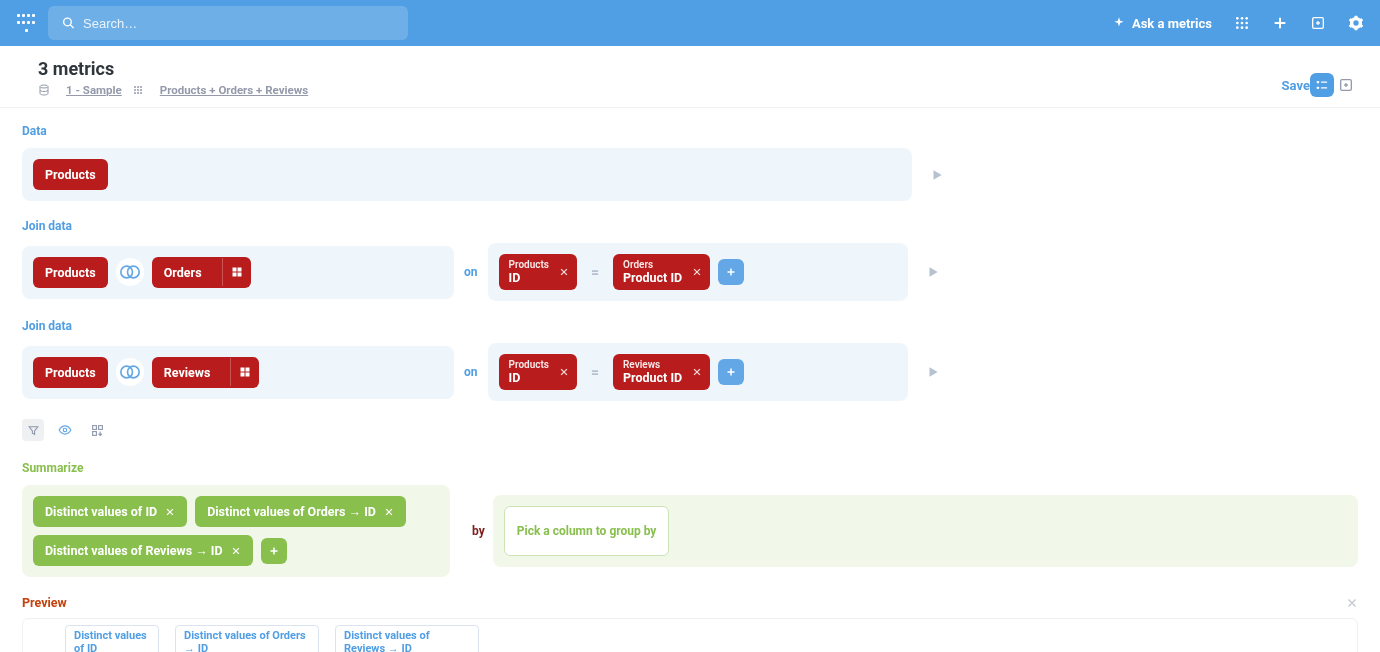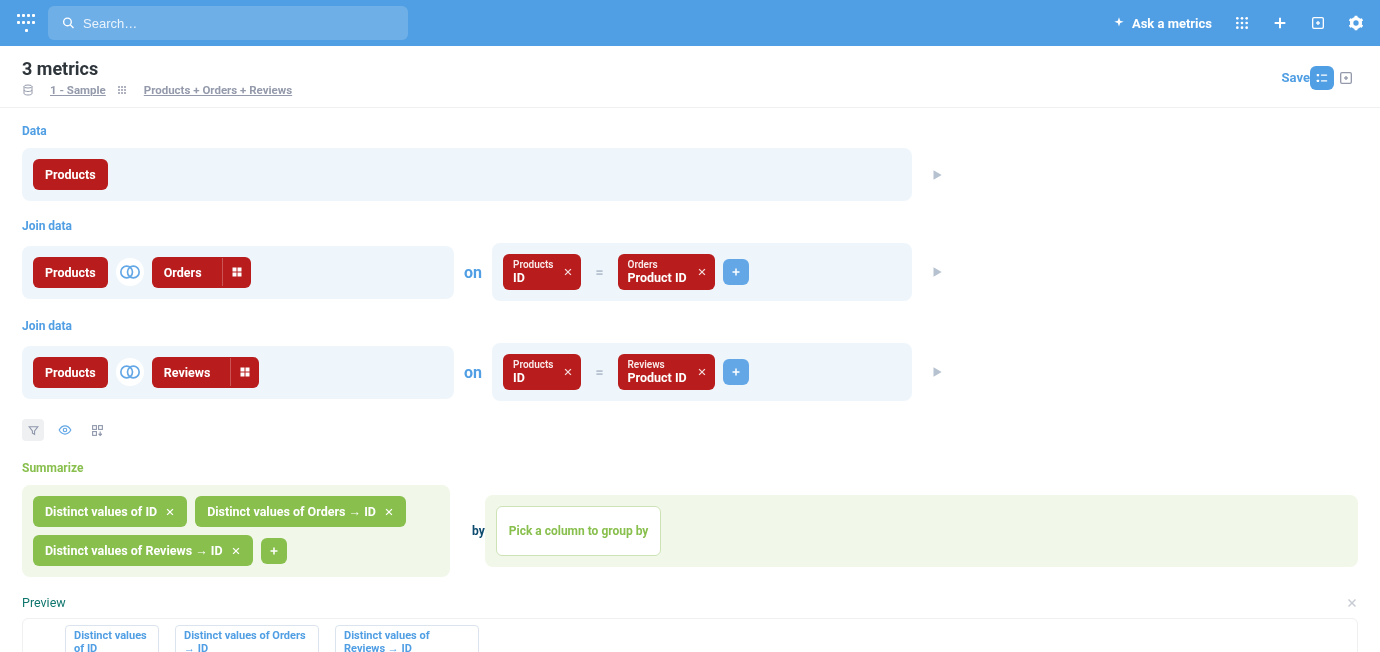--- a/index.html
+++ b/index.html
@@ -8,64 +8,64 @@
 .logo { width: 20px; height: 20px; display: flex; flex-wrap: wrap; gap: 2px; align-items: center; justify-content: center; margin-right: 12px; }
 .logo span { width: 3px; height: 3px; background: #fff; border-radius: 1px; }
 .searchbox { background: rgba(255,255,255,0.18); border-radius: 6px; height: 34px; width: 360px; display: flex; align-items: center; padding: 0 14px; color: #fff; }
 .searchbox svg { margin-right: 8px; }
 .searchbox input { background: transparent; border: none; outline: none; color: #fff; font-size: 13px; width: 100%; }
 .searchbox input::placeholder { color: rgba(255,255,255,0.85); }
 .topbar-spacer { flex: 1; }
 .top-action { display: flex; align-items: center; color: #fff; font-weight: 700; font-size: 13px; margin-left: 20px; cursor: pointer; }
 .top-action svg { margin-right: 6px; }
 .top-icon { margin-left: 22px; cursor: pointer; color: #fff; display: flex; }
-.header { display: flex; align-items: center; padding: 12px 22px 10px 22px; border-bottom: 1px solid #eef0f2; }
+.header { display: flex; align-items: flex-end; padding: 12px 22px 10px 38px; border-bottom: 1px solid #eef0f2; }
 .header-left { flex: 1; }
 .page-title { font-size: 18px; font-weight: 700; color: #2e353b; margin-bottom: 4px; }
 .crumbs { display: flex; align-items: center; color: #949aab; font-size: 11.5px; font-weight: 700; gap: 10px; }
 .crumbs .crumb { display: flex; align-items: center; gap: 16px; text-decoration: underline; }
 .header-actions { display: flex; align-items: center; gap: 0; }
 .save-link { color: #509ee3; font-weight: 700; font-size: 13px; cursor: pointer; }
 .sq-btn { width: 24px; height: 24px; border-radius: 6px; display: flex; align-items: center; justify-content: center; cursor: pointer; }
 .sq-btn.active { background: #509ee3; color: #fff; }
 .sq-btn.ghost { color: #949aab; }
 .content { padding: 16px 22px 24px 22px; }
 .section-label { font-size: 12px; font-weight: 700; margin-bottom: 10px; }
 .lbl-blue { color: #509ee3; }
 .lbl-green { color: #88bf4d; }
 .row-wrap { display: flex; align-items: center; margin-bottom: 18px; }
 .well { background: #eef6fc; border-radius: 8px; padding: 11px 11px; display: flex; align-items: center; flex-wrap: wrap; gap: 8px; }
 .well.w1 { width: 890px; min-height: 50px; }
 .well.w2 { width: 432px; min-height: 52px; }
 .well.w3 { width: 420px; min-height: 52px; }
 .well.green { background: #f1f8e9; }
-.conn-word { color: #509ee3; font-weight: 700; font-size: 16px; margin: 0 10px; }
+.conn-word { color: #509ee3; font-weight: 700; font-size: 12px; margin: 0 10px; }
 .chip { background: #b91c1c; color: #fff; border-radius: 6px; padding: 8px 12px; font-weight: 700; font-size: 12.5px; display: flex; align-items: center; gap: 8px; cursor: pointer; }
 .chip.split { padding: 0; overflow: hidden; }
 .chip.split .main { padding: 8px 12px; }
 .chip.split .side { padding: 8px 8px; border-left: 1px solid rgba(255,255,255,0.25); display: flex; }
 .chip.twoline { flex-direction: column; align-items: flex-start; padding: 5px 10px; gap: 0; position: relative; }
 .chip.twoline .top { font-size: 10px; font-weight: 600; opacity: 0.9; }
 .chip.twoline .bot { font-size: 12.5px; font-weight: 700; }
 .chip.twoline .x { position: absolute; right: 8px; top: 50%; transform: translateY(-50%); }
 .chip.green { background: #88bf4d; }
 .chip.add { width: 26px; height: 26px; padding: 0; justify-content: center; background: #63a7e6; }
 .chip.add.green { background: #88bf4d; }
 .join-bubble { width: 28px; height: 28px; border-radius: 14px; background: #fff; display: flex; align-items: center; justify-content: center; cursor: pointer; }
 .equals { color: #b6c2d0; font-weight: 700; font-size: 14px; margin: 0 6px; }
 .play { margin-left: 18px; color: #b6c2d0; cursor: pointer; }
 .mini-toolbar { display: flex; gap: 10px; margin-bottom: 20px; }
 .mini-btn { width: 22px; height: 22px; border-radius: 4px; display: flex; align-items: center; justify-content: center; cursor: pointer; }
 .mini-btn.on { background: #eef0f2; }
-.by-word { color: #0c4a6e; font-weight: 700; font-size: 12px; margin: 0 0 0 22px; }
+.by-word { color: #7f1d1d; font-weight: 700; font-size: 12px; margin: 0 8px 0 22px; }
 .pick-col { border: 1px solid #cde3b6; color: #88bf4d; font-weight: 700; font-size: 12px; border-radius: 6px; padding: 17px 12px; background: #fff; cursor: pointer; }
 .aggs { width: 428px; min-height: 80px; }
 .groupby { flex: 1; width: 420px; min-height: 52px; }
 .preview-head { display: flex; align-items: center; margin: 8px 0 8px 0; }
-.preview-head .lbl { color: #0f766e; font-size: 12.5px; font-weight: 400; }
+.preview-head .lbl { color: #c2410c; font-size: 12.5px; font-weight: 700; }
 .preview-head .spacer { flex: 1; }
 .preview-head .x { color: #c7ccd4; cursor: pointer; }
 .preview-table { border: 1px solid #eef0f2; border-radius: 6px; overflow: hidden; }
 .preview-table .hdr { display: flex; border-bottom: 1px solid #eef0f2; }
 .preview-table .hdr .cell { padding: 6px 8px; }
 .preview-table .hdr .pill { border: 1px solid #dbe4ee; color: #509ee3; font-weight: 700; font-size: 11px; border-radius: 4px; padding: 3px 8px; display: inline-block; cursor: pointer; }
 .col0 { width: 34px; }
 .col1 { width: 110px; }
 .col2 { width: 160px; }
 .col3 { width: 160px; }

